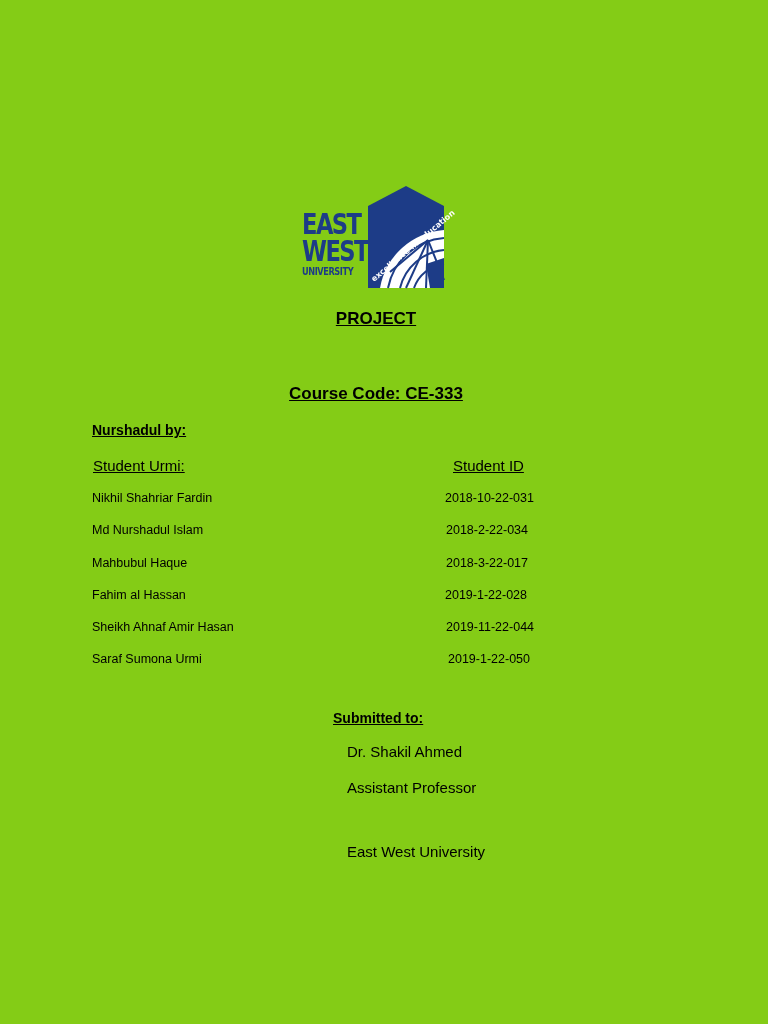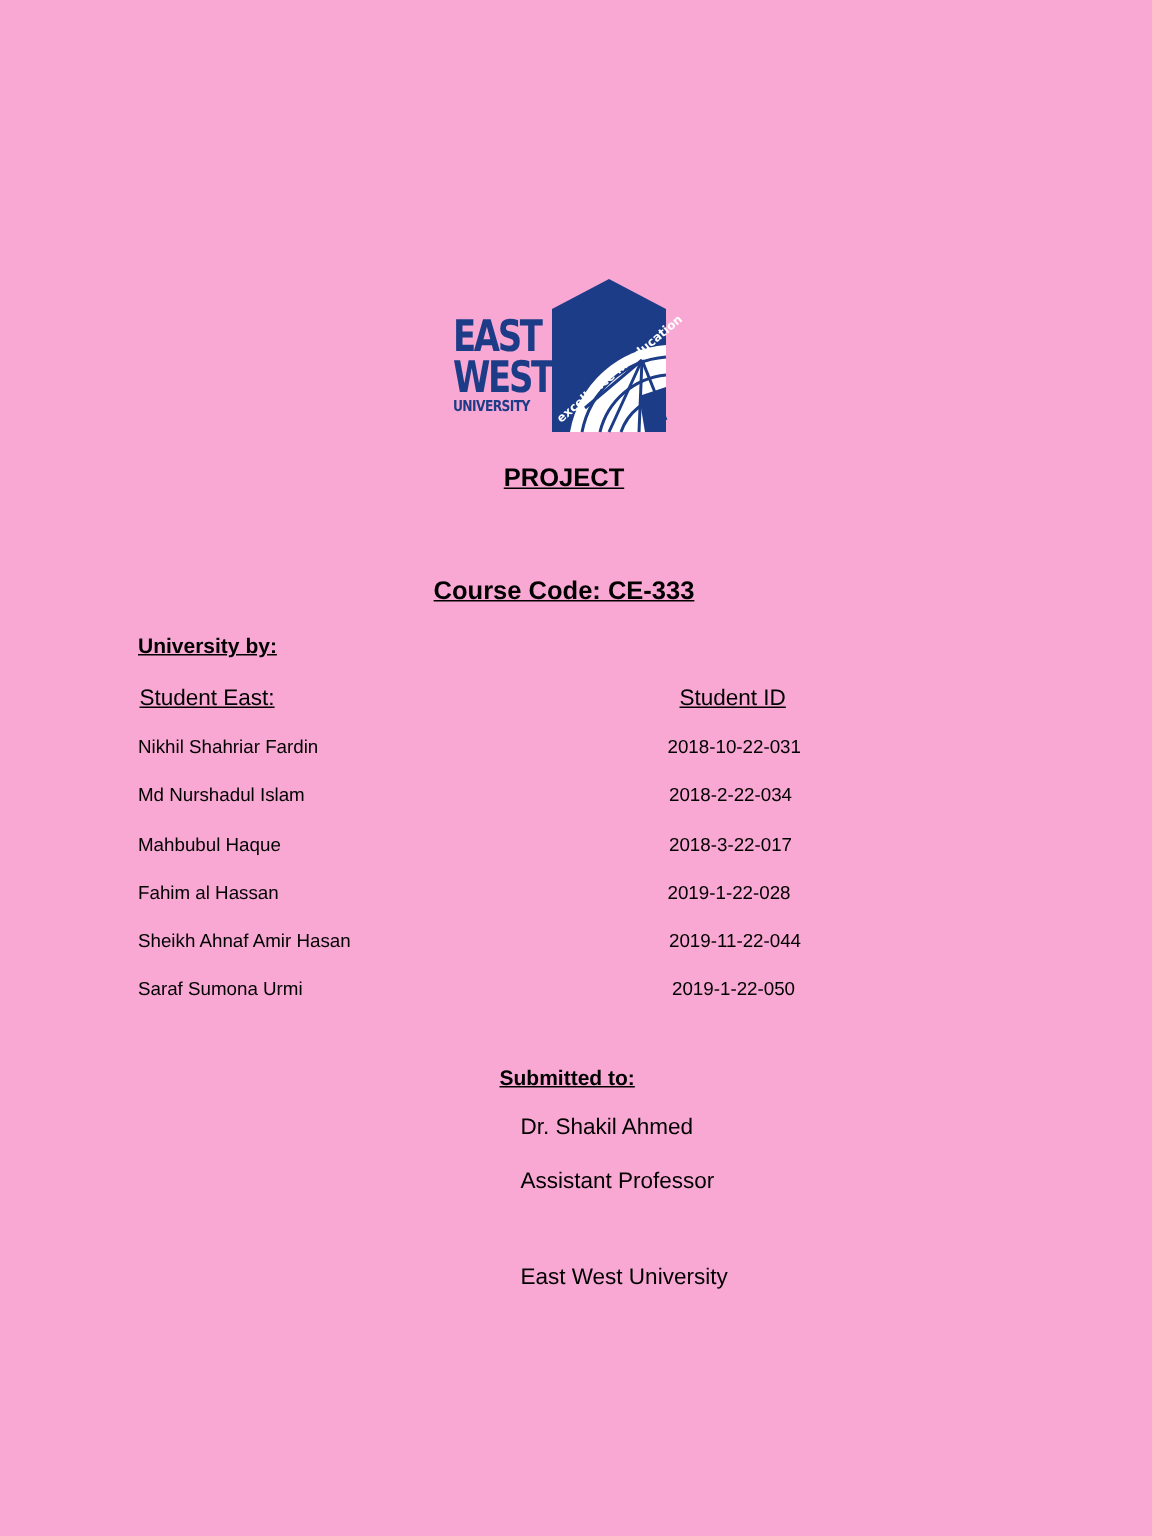--- a/index.html
+++ b/index.html
@@ -1,17 +1,17 @@
 <!DOCTYPE html>
 <html><head>
   <meta charset="utf-8">
   <style>
     html, body { margin: 0; padding: 0; background: #ffffff; }
     body { width: 768px; height: 1024px; position: relative; overflow: hidden; color: #000; }
-    .page { position: absolute; left: 0; top: 0; width: 768px; height: 1024px; background: #f9a8d4; }
+    .page { position: absolute; left: 0; top: 0; width: 768px; height: 1024px; background: #84cc16; }
 
     .logo { position: absolute; left: 302px; top: 184px; width: 172px; height: 108px; }
     .logo-text { position: absolute; left: 0; top: 26px; width: 58px; font-family: "DejaVu Sans", sans-serif; font-weight: bold; color: #1d3c87; line-height: 1; }
     .logo-text .big { display: block; font-size: 29px; letter-spacing: -2px; transform: scaleX(0.78); transform-origin: left; height: 27px; }
     .logo-text .small { display: block; font-size: 10px; letter-spacing: -0.5px; transform: scaleX(0.82); transform-origin: left; margin-top: 3px; }
     .logo-mark { position: absolute; left: 64px; top: 0; }
 
     .center { position: absolute; left: 0; width: 752px; text-align: center; font-family: "Liberation Sans", sans-serif; }
     .title { font-weight: bold; font-size: 17px; text-decoration: underline; }
     .t-project { top: 309px; }
@@ -54,22 +54,22 @@
       <line x1="62" y1="56" x2="78" y2="96" stroke="#1d3c87" stroke-width="2"></line>
       <line x1="62" y1="56" x2="24" y2="88" stroke="#1d3c87" stroke-width="2"></line>
       <path d="M60,80 L78,74 L78,104 L64,104 Z" fill="#1d3c87"></path>
       <text x="8" y="98" transform="rotate(-40 8 98)" font-family="DejaVu Sans, sans-serif" font-size="8" font-weight="bold" fill="#ffffff">excellence in education</text>
     </svg>
   </div>
 
   <div class="center title t-project">PROJECT</div>
   <div class="center title t-code">Course Code: CE-333</div>
 
-  <div class="abs sub-by">University by:</div>
-  <div class="abs hdr hdr-name">Student East:</div>
+  <div class="abs sub-by">Nurshadul by:</div>
+  <div class="abs hdr hdr-name">Student Urmi:</div>
   <div class="abs hdr hdr-id">Student ID</div>
 
   <div class="abs row-name" style="top:491px">Nikhil  Shahriar  Fardin</div>
   <div class="abs row-id" style="top:491px;left:445px">2018-10-22-031</div>
 
   <div class="abs row-name" style="top:523px">Md  Nurshadul  Islam</div>
   <div class="abs row-id" style="top:523px;left:446px">2018-2-22-034</div>
 
   <div class="abs row-name" style="top:556px">Mahbubul  Haque</div>
   <div class="abs row-id" style="top:556px;left:446px">2018-3-22-017</div>

